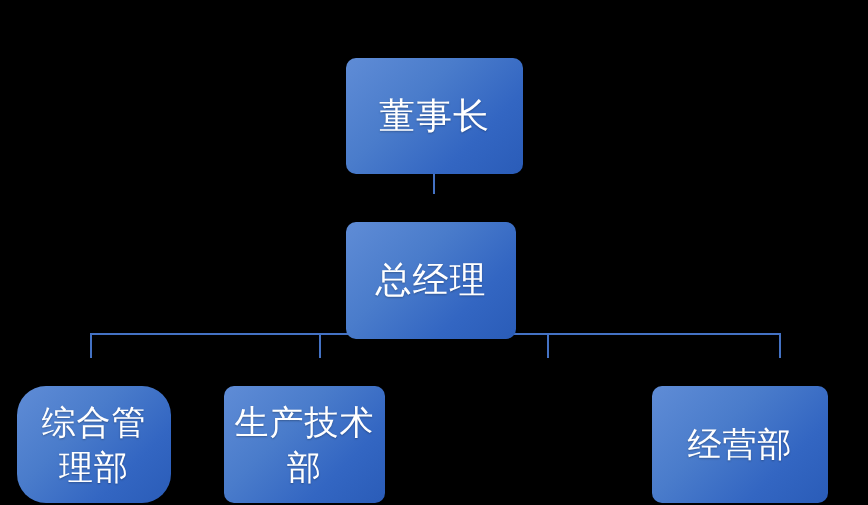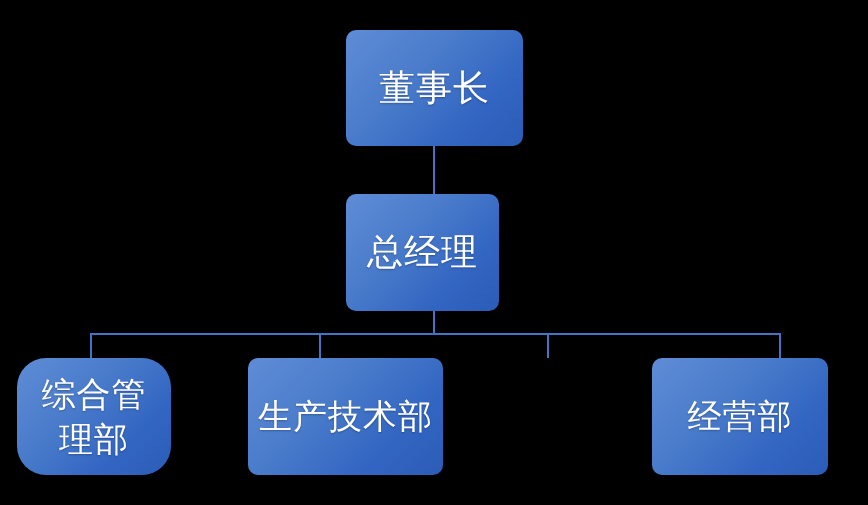--- a/index.html
+++ b/index.html
@@ -28,51 +28,52 @@
     background: linear-gradient(135deg, #5f8cd6 0%, #4a7ccb 38%, #3366c2 72%, #2a5cb8 100%);
     color: #ffffff;
     display: flex;
     align-items: center;
     justify-content: center;
     text-align: center;
     padding: 4px 8px;
     line-height: 1.30;
     letter-spacing: 1px;
     text-shadow: 0 1px 2px rgba(0,0,0,0.28);
+    margin-top: 28px;
     -webkit-font-smoothing: antialiased;
   }
   .node-label {
     display: block;
     white-space: pre-line;
   }
 
   
   #node-chairman {
     left: 346px;
     top: 30px;
     width: 177px;
     height: 116px;
     font-size: 36px;
   }
   
   #node-general-manager {
     left: 346px;
     top: 194px;
-    width: 153px;
+    width: 170px;
     height: 117px;
     font-size: 36px;
   }
   
   .node-dept {
     top: 358px;
     height: 117px;
     font-size: 34px;
   }
   #node-dept-0 { left: 17px;   width: 154px; border-radius: 29px; }
-  #node-dept-1 { left: 248px; width: 195px; }
+  #node-dept-1 { left: 224px; width: 161px; }
   #node-dept-2 { left: 460px; width: 177px; }
   #node-dept-3 { left: 652px; width: 176px; }
 
   
   .connector {
     position: absolute;
     background: #4472c4;
   }
   .connector-v { width: 2px; }
   .connector-h { height: 2px; }

